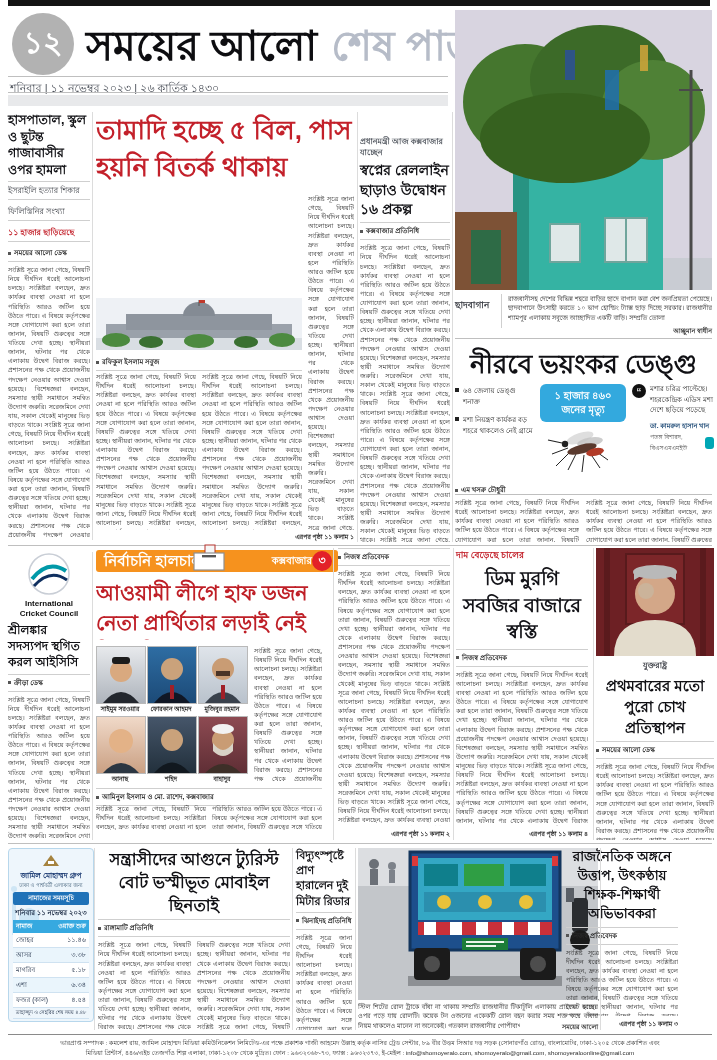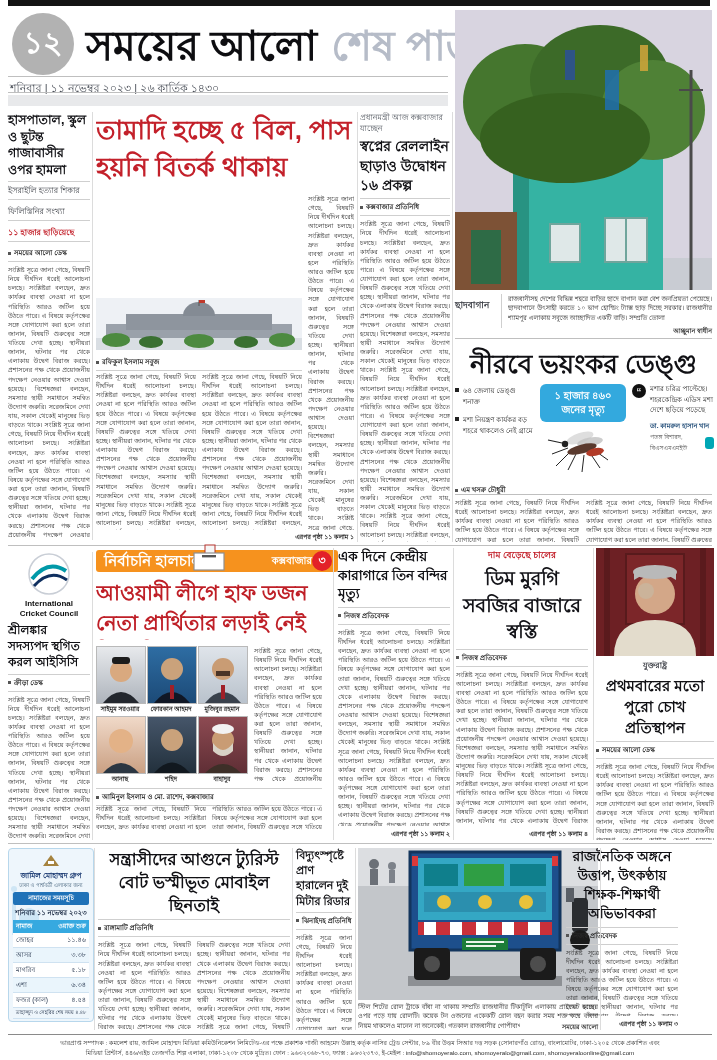--- a/index.html
+++ b/index.html
@@ -70,21 +70,21 @@
   <div class="abs bl" style="left:96px;top:354px;width:206px;border-top:none;">
     <span class="dot"></span>
     <span>রফিকুল ইসলাম সবুজ</span>
   </div>
   <div class="abs bt" style="left:96px;top:372px;width:100px;height:158px;">সংশ্লিষ্ট সূত্রে জানা গেছে, বিষয়টি নিয়ে দীর্ঘদিন ধরেই আলোচনা চলছে। সংশ্লিষ্টরা বলছেন, দ্রুত কার্যকর ব্যবস্থা নেওয়া না হলে পরিস্থিতি আরও জটিল হয়ে উঠতে পারে। এ বিষয়ে কর্তৃপক্ষের সঙ্গে যোগাযোগ করা হলে তারা জানান, বিষয়টি গুরুত্বের সঙ্গে খতিয়ে দেখা হচ্ছে। স্থানীয়রা জানান, ঘটনার পর থেকে এলাকায় উদ্বেগ বিরাজ করছে। প্রশাসনের পক্ষ থেকে প্রয়োজনীয় পদক্ষেপ নেওয়ার আশ্বাস দেওয়া হয়েছে। বিশেষজ্ঞরা বলছেন, সমস্যার স্থায়ী সমাধানে সমন্বিত উদ্যোগ জরুরি। সরেজমিনে দেখা যায়, সকাল থেকেই মানুষের ভিড় বাড়তে থাকে। সংশ্লিষ্ট সূত্রে জানা গেছে, বিষয়টি নিয়ে দীর্ঘদিন ধরেই আলোচনা চলছে। সংশ্লিষ্টরা বলছেন, দ্রুত কার্যকর ব্যবস্থা নেওয়া না হলে পরিস্থিতি আরও জটিল হয়ে উঠতে পারে। এ বিষয়ে কর্তৃপক্ষের সঙ্গে যোগাযোগ করা হলে তারা জানান, বিষয়টি গুরুত্বের সঙ্গে খতিয়ে দেখা হচ্ছে। স্থানীয়রা জানান, ঘটনার পর থেকে এলাকায় উদ্বেগ বিরাজ করছে। প্রশাসনের পক্ষ থেকে প্রয়োজনীয় পদক্ষেপ নেওয়ার আশ্বাস দেওয়া হয়েছে। বিশেষজ্ঞরা বলছেন, সমস্যার স্থায়ী সমাধানে সমন্বিত উদ্যোগ জরুরি। সরেজমিনে দেখা যায়, সকাল থেকেই মানুষের ভিড় বাড়তে থাকে। সংশ্লিষ্ট সূত্রে জানা গেছে, বিষয়টি নিয়ে দীর্ঘদিন ধরেই আলোচনা চলছে। সংশ্লিষ্টরা বলছেন, দ্রুত কার্যকর ব্যবস্থা নেওয়া না হলে পরিস্থিতি আরও জটিল হয়ে উঠতে পারে। এ বিষয়ে কর্তৃপক্ষের সঙ্গে যোগাযোগ করা হলে তারা জানান, বিষয়টি গুরুত্বের সঙ্গে খতিয়ে দেখা হচ্ছে। স্থানীয়রা জানান, ঘটনার পর থেকে এলাকায় উদ্বেগ বিরাজ করছে। প্রশাসনের পক্ষ থেকে প্রয়োজনীয় পদক্ষেপ নেওয়ার আশ্বাস দেওয়া হয়েছে।</div>
   <div class="abs bt" style="left:202px;top:372px;width:100px;height:158px;">সংশ্লিষ্ট সূত্রে জানা গেছে, বিষয়টি নিয়ে দীর্ঘদিন ধরেই আলোচনা চলছে। সংশ্লিষ্টরা বলছেন, দ্রুত কার্যকর ব্যবস্থা নেওয়া না হলে পরিস্থিতি আরও জটিল হয়ে উঠতে পারে। এ বিষয়ে কর্তৃপক্ষের সঙ্গে যোগাযোগ করা হলে তারা জানান, বিষয়টি গুরুত্বের সঙ্গে খতিয়ে দেখা হচ্ছে। স্থানীয়রা জানান, ঘটনার পর থেকে এলাকায় উদ্বেগ বিরাজ করছে। প্রশাসনের পক্ষ থেকে প্রয়োজনীয় পদক্ষেপ নেওয়ার আশ্বাস দেওয়া হয়েছে। বিশেষজ্ঞরা বলছেন, সমস্যার স্থায়ী সমাধানে সমন্বিত উদ্যোগ জরুরি। সরেজমিনে দেখা যায়, সকাল থেকেই মানুষের ভিড় বাড়তে থাকে। সংশ্লিষ্ট সূত্রে জানা গেছে, বিষয়টি নিয়ে দীর্ঘদিন ধরেই আলোচনা চলছে। সংশ্লিষ্টরা বলছেন, দ্রুত কার্যকর ব্যবস্থা নেওয়া না হলে পরিস্থিতি আরও জটিল হয়ে উঠতে পারে। এ বিষয়ে কর্তৃপক্ষের সঙ্গে যোগাযোগ করা হলে তারা জানান, বিষয়টি গুরুত্বের সঙ্গে খতিয়ে দেখা হচ্ছে। স্থানীয়রা জানান, ঘটনার পর থেকে এলাকায় উদ্বেগ বিরাজ করছে। প্রশাসনের পক্ষ থেকে প্রয়োজনীয় পদক্ষেপ নেওয়ার আশ্বাস দেওয়া হয়েছে। বিশেষজ্ঞরা বলছেন, সমস্যার স্থায়ী সমাধানে সমন্বিত উদ্যোগ জরুরি। সরেজমিনে দেখা যায়, সকাল থেকেই মানুষের ভিড় বাড়তে থাকে। সংশ্লিষ্ট সূত্রে জানা গেছে, বিষয়টি নিয়ে দীর্ঘদিন ধরেই আলোচনা চলছে। সংশ্লিষ্টরা বলছেন, দ্রুত কার্যকর ব্যবস্থা নেওয়া না হলে পরিস্থিতি আরও জটিল হয়ে উঠতে পারে। এ বিষয়ে কর্তৃপক্ষের সঙ্গে যোগাযোগ করা হলে তারা জানান, বিষয়টি গুরুত্বের সঙ্গে খতিয়ে দেখা হচ্ছে। স্থানীয়রা জানান, ঘটনার পর থেকে এলাকায় উদ্বেগ বিরাজ করছে। প্রশাসনের পক্ষ থেকে প্রয়োজনীয় পদক্ষেপ নেওয়ার আশ্বাস দেওয়া হয়েছে।</div>
   <div class="abs bt" style="left:308px;top:194px;width:46px;height:336px;">সংশ্লিষ্ট সূত্রে জানা গেছে, বিষয়টি নিয়ে দীর্ঘদিন ধরেই আলোচনা চলছে। সংশ্লিষ্টরা বলছেন, দ্রুত কার্যকর ব্যবস্থা নেওয়া না হলে পরিস্থিতি আরও জটিল হয়ে উঠতে পারে। এ বিষয়ে কর্তৃপক্ষের সঙ্গে যোগাযোগ করা হলে তারা জানান, বিষয়টি গুরুত্বের সঙ্গে খতিয়ে দেখা হচ্ছে। স্থানীয়রা জানান, ঘটনার পর থেকে এলাকায় উদ্বেগ বিরাজ করছে। প্রশাসনের পক্ষ থেকে প্রয়োজনীয় পদক্ষেপ নেওয়ার আশ্বাস দেওয়া হয়েছে। বিশেষজ্ঞরা বলছেন, সমস্যার স্থায়ী সমাধানে সমন্বিত উদ্যোগ জরুরি। সরেজমিনে দেখা যায়, সকাল থেকেই মানুষের ভিড় বাড়তে থাকে। সংশ্লিষ্ট সূত্রে জানা গেছে, বিষয়টি নিয়ে দীর্ঘদিন ধরেই আলোচনা চলছে। সংশ্লিষ্টরা বলছেন, দ্রুত কার্যকর ব্যবস্থা নেওয়া না হলে পরিস্থিতি আরও জটিল হয়ে উঠতে পারে। এ বিষয়ে কর্তৃপক্ষের সঙ্গে যোগাযোগ করা হলে তারা জানান, বিষয়টি গুরুত্বের সঙ্গে খতিয়ে দেখা হচ্ছে। স্থানীয়রা জানান, ঘটনার পর থেকে এলাকায় উদ্বেগ বিরাজ করছে। প্রশাসনের পক্ষ থেকে প্রয়োজনীয় পদক্ষেপ নেওয়ার আশ্বাস দেওয়া হয়েছে। বিশেষজ্ঞরা বলছেন, সমস্যার স্থায়ী সমাধানে সমন্বিত উদ্যোগ জরুরি। সরেজমিনে দেখা যায়, সকাল থেকেই মানুষের ভিড় বাড়তে থাকে। সংশ্লিষ্ট সূত্রে জানা গেছে, বিষয়টি নিয়ে দীর্ঘদিন ধরেই আলোচনা চলছে। সংশ্লিষ্টরা বলছেন, দ্রুত কার্যকর ব্যবস্থা নেওয়া না হলে পরিস্থিতি আরও জটিল হয়ে উঠতে পারে। এ বিষয়ে কর্তৃপক্ষের সঙ্গে যোগাযোগ করা হলে তারা জানান, বিষয়টি গুরুত্বের সঙ্গে খতিয়ে দেখা হচ্ছে। স্থানীয়রা জানান, ঘটনার পর থেকে এলাকায় উদ্বেগ বিরাজ করছে। প্রশাসনের পক্ষ থেকে প্রয়োজনীয় পদক্ষেপ নেওয়ার আশ্বাস দেওয়া হয়েছে।</div>
   <div class="abs cont" style="left:202px;top:532px;width:152px;">এরপর পৃষ্ঠা ১১ কলাম ১</div>
 
   <div class="abs flexcol" style="left:360px;top:112px;width:90px;height:430px;">
-    <div style="font-size:8px;font-weight:normal;color:#565b63;line-height:1.4;">প্রধানমন্ত্রী আজ কক্সবাজার যাচ্ছেন</div>
+    <div style="font-size:8px;font-weight:bold;color:#565b63;line-height:1.4;margin-top:24px;">প্রধানমন্ত্রী আজ কক্সবাজার যাচ্ছেন</div>
     <div style="font-size:14px;line-height:1.38;font-weight:800;color:#101014;">স্বপ্নের রেললাইন ছাড়াও উদ্বোধন ১৬ প্রকল্প</div>
     <div class="bl">
       <span class="dot"></span>
       <span>কক্সবাজার প্রতিনিধি</span>
     </div>
     <div class="bt" style="flex:1;">সংশ্লিষ্ট সূত্রে জানা গেছে, বিষয়টি নিয়ে দীর্ঘদিন ধরেই আলোচনা চলছে। সংশ্লিষ্টরা বলছেন, দ্রুত কার্যকর ব্যবস্থা নেওয়া না হলে পরিস্থিতি আরও জটিল হয়ে উঠতে পারে। এ বিষয়ে কর্তৃপক্ষের সঙ্গে যোগাযোগ করা হলে তারা জানান, বিষয়টি গুরুত্বের সঙ্গে খতিয়ে দেখা হচ্ছে। স্থানীয়রা জানান, ঘটনার পর থেকে এলাকায় উদ্বেগ বিরাজ করছে। প্রশাসনের পক্ষ থেকে প্রয়োজনীয় পদক্ষেপ নেওয়ার আশ্বাস দেওয়া হয়েছে। বিশেষজ্ঞরা বলছেন, সমস্যার স্থায়ী সমাধানে সমন্বিত উদ্যোগ জরুরি। সরেজমিনে দেখা যায়, সকাল থেকেই মানুষের ভিড় বাড়তে থাকে। সংশ্লিষ্ট সূত্রে জানা গেছে, বিষয়টি নিয়ে দীর্ঘদিন ধরেই আলোচনা চলছে। সংশ্লিষ্টরা বলছেন, দ্রুত কার্যকর ব্যবস্থা নেওয়া না হলে পরিস্থিতি আরও জটিল হয়ে উঠতে পারে। এ বিষয়ে কর্তৃপক্ষের সঙ্গে যোগাযোগ করা হলে তারা জানান, বিষয়টি গুরুত্বের সঙ্গে খতিয়ে দেখা হচ্ছে। স্থানীয়রা জানান, ঘটনার পর থেকে এলাকায় উদ্বেগ বিরাজ করছে। প্রশাসনের পক্ষ থেকে প্রয়োজনীয় পদক্ষেপ নেওয়ার আশ্বাস দেওয়া হয়েছে। বিশেষজ্ঞরা বলছেন, সমস্যার স্থায়ী সমাধানে সমন্বিত উদ্যোগ জরুরি। সরেজমিনে দেখা যায়, সকাল থেকেই মানুষের ভিড় বাড়তে থাকে। সংশ্লিষ্ট সূত্রে জানা গেছে, বিষয়টি নিয়ে দীর্ঘদিন ধরেই আলোচনা চলছে। সংশ্লিষ্টরা বলছেন, দ্রুত কার্যকর ব্যবস্থা নেওয়া না হলে পরিস্থিতি আরও জটিল হয়ে উঠতে পারে। এ বিষয়ে কর্তৃপক্ষের সঙ্গে যোগাযোগ করা হলে তারা জানান, বিষয়টি গুরুত্বের সঙ্গে খতিয়ে দেখা হচ্ছে। স্থানীয়রা জানান, ঘটনার পর থেকে এলাকায় উদ্বেগ বিরাজ করছে। প্রশাসনের পক্ষ থেকে প্রয়োজনীয় পদক্ষেপ নেওয়ার আশ্বাস দেওয়া হয়েছে।</div>
   </div>
 
   <div class="abs" style="left:455px;top:10px;width:257px;height:280px;overflow:hidden;">
     <svg width="257" height="280" viewBox="0 0 257 280">
@@ -256,31 +256,30 @@
     </div>
   </div>
   <div class="abs bt" style="left:254px;top:646px;width:68px;height:136px;">সংশ্লিষ্ট সূত্রে জানা গেছে, বিষয়টি নিয়ে দীর্ঘদিন ধরেই আলোচনা চলছে। সংশ্লিষ্টরা বলছেন, দ্রুত কার্যকর ব্যবস্থা নেওয়া না হলে পরিস্থিতি আরও জটিল হয়ে উঠতে পারে। এ বিষয়ে কর্তৃপক্ষের সঙ্গে যোগাযোগ করা হলে তারা জানান, বিষয়টি গুরুত্বের সঙ্গে খতিয়ে দেখা হচ্ছে। স্থানীয়রা জানান, ঘটনার পর থেকে এলাকায় উদ্বেগ বিরাজ করছে। প্রশাসনের পক্ষ থেকে প্রয়োজনীয় পদক্ষেপ নেওয়ার আশ্বাস দেওয়া হয়েছে। বিশেষজ্ঞরা বলছেন, সমস্যার স্থায়ী সমাধানে সমন্বিত উদ্যোগ জরুরি। সরেজমিনে দেখা যায়, সকাল থেকেই মানুষের ভিড় বাড়তে থাকে। সংশ্লিষ্ট সূত্রে জানা গেছে, বিষয়টি নিয়ে দীর্ঘদিন ধরেই আলোচনা চলছে। সংশ্লিষ্টরা বলছেন, দ্রুত কার্যকর ব্যবস্থা নেওয়া না হলে পরিস্থিতি আরও জটিল হয়ে উঠতে পারে। এ বিষয়ে কর্তৃপক্ষের সঙ্গে যোগাযোগ করা হলে তারা জানান, বিষয়টি গুরুত্বের সঙ্গে খতিয়ে দেখা হচ্ছে। স্থানীয়রা জানান, ঘটনার পর থেকে এলাকায় উদ্বেগ বিরাজ করছে। প্রশাসনের পক্ষ থেকে প্রয়োজনীয় পদক্ষেপ নেওয়ার আশ্বাস দেওয়া হয়েছে। বিশেষজ্ঞরা বলছেন, সমস্যার স্থায়ী সমাধানে সমন্বিত উদ্যোগ জরুরি। সরেজমিনে দেখা যায়, সকাল থেকেই মানুষের ভিড় বাড়তে থাকে। সংশ্লিষ্ট সূত্রে জানা গেছে, বিষয়টি নিয়ে দীর্ঘদিন ধরেই আলোচনা চলছে। সংশ্লিষ্টরা বলছেন, দ্রুত কার্যকর ব্যবস্থা নেওয়া না হলে পরিস্থিতি আরও জটিল হয়ে উঠতে পারে। এ বিষয়ে কর্তৃপক্ষের সঙ্গে যোগাযোগ করা হলে তারা জানান, বিষয়টি গুরুত্বের সঙ্গে খতিয়ে দেখা হচ্ছে। স্থানীয়রা জানান, ঘটনার পর থেকে এলাকায় উদ্বেগ বিরাজ করছে। প্রশাসনের পক্ষ থেকে প্রয়োজনীয় পদক্ষেপ নেওয়ার আশ্বাস দেওয়া হয়েছে।</div>
   <div class="abs bl" style="left:96px;top:788px;width:226px;">
     <span class="dot"></span>
     <span>আমিনুল ইসলাম ও মো. রাশেদ, কক্সবাজার</span>
   </div>
   <div class="abs bt" style="left:96px;top:804px;width:226px;height:34px;column-count:2;column-gap:6px;">সংশ্লিষ্ট সূত্রে জানা গেছে, বিষয়টি নিয়ে দীর্ঘদিন ধরেই আলোচনা চলছে। সংশ্লিষ্টরা বলছেন, দ্রুত কার্যকর ব্যবস্থা নেওয়া না হলে পরিস্থিতি আরও জটিল হয়ে উঠতে পারে। এ বিষয়ে কর্তৃপক্ষের সঙ্গে যোগাযোগ করা হলে তারা জানান, বিষয়টি গুরুত্বের সঙ্গে খতিয়ে দেখা হচ্ছে। স্থানীয়রা জানান, ঘটনার পর থেকে এলাকায় উদ্বেগ বিরাজ করছে। প্রশাসনের পক্ষ থেকে প্রয়োজনীয় পদক্ষেপ নেওয়ার আশ্বাস দেওয়া হয়েছে। বিশেষজ্ঞরা বলছেন, সমস্যার স্থায়ী সমাধানে সমন্বিত উদ্যোগ জরুরি। সরেজমিনে দেখা যায়, সকাল থেকেই মানুষের ভিড় বাড়তে থাকে। সংশ্লিষ্ট সূত্রে জানা গেছে, বিষয়টি নিয়ে দীর্ঘদিন ধরেই আলোচনা চলছে। সংশ্লিষ্টরা বলছেন, দ্রুত কার্যকর ব্যবস্থা নেওয়া না হলে পরিস্থিতি আরও জটিল হয়ে উঠতে পারে। এ বিষয়ে কর্তৃপক্ষের সঙ্গে যোগাযোগ করা হলে তারা জানান, বিষয়টি গুরুত্বের সঙ্গে খতিয়ে দেখা হচ্ছে। স্থানীয়রা জানান, ঘটনার পর থেকে এলাকায় উদ্বেগ বিরাজ করছে। প্রশাসনের পক্ষ থেকে প্রয়োজনীয় পদক্ষেপ নেওয়ার আশ্বাস দেওয়া হয়েছে। বিশেষজ্ঞরা বলছেন, সমস্যার স্থায়ী সমাধানে সমন্বিত উদ্যোগ জরুরি। সরেজমিনে দেখা যায়, সকাল থেকেই মানুষের ভিড় বাড়তে থাকে। সংশ্লিষ্ট সূত্রে জানা গেছে, বিষয়টি নিয়ে দীর্ঘদিন ধরেই আলোচনা চলছে। সংশ্লিষ্টরা বলছেন, দ্রুত কার্যকর ব্যবস্থা নেওয়া না হলে পরিস্থিতি আরও জটিল হয়ে উঠতে পারে। এ বিষয়ে কর্তৃপক্ষের সঙ্গে যোগাযোগ করা হলে তারা জানান, বিষয়টি গুরুত্বের সঙ্গে খতিয়ে দেখা হচ্ছে। স্থানীয়রা জানান, ঘটনার পর থেকে এলাকায় উদ্বেগ বিরাজ করছে। প্রশাসনের পক্ষ থেকে প্রয়োজনীয় পদক্ষেপ নেওয়ার আশ্বাস দেওয়া হয়েছে।</div>
 
   <div class="abs flexcol" style="left:338px;top:548px;width:112px;height:292px;">
-    <div style="font-size:13.5px;line-height:1.38;font-weight:800;color:#101014;">এক দিনে কেন্দ্রীয় কারাগারে তিন বন্দির মৃত্যু</div>
     <div class="bl">
       <span class="dot"></span>
       <span>নিজস্ব প্রতিবেদক</span>
     </div>
     <div class="bt" style="flex:1;">সংশ্লিষ্ট সূত্রে জানা গেছে, বিষয়টি নিয়ে দীর্ঘদিন ধরেই আলোচনা চলছে। সংশ্লিষ্টরা বলছেন, দ্রুত কার্যকর ব্যবস্থা নেওয়া না হলে পরিস্থিতি আরও জটিল হয়ে উঠতে পারে। এ বিষয়ে কর্তৃপক্ষের সঙ্গে যোগাযোগ করা হলে তারা জানান, বিষয়টি গুরুত্বের সঙ্গে খতিয়ে দেখা হচ্ছে। স্থানীয়রা জানান, ঘটনার পর থেকে এলাকায় উদ্বেগ বিরাজ করছে। প্রশাসনের পক্ষ থেকে প্রয়োজনীয় পদক্ষেপ নেওয়ার আশ্বাস দেওয়া হয়েছে। বিশেষজ্ঞরা বলছেন, সমস্যার স্থায়ী সমাধানে সমন্বিত উদ্যোগ জরুরি। সরেজমিনে দেখা যায়, সকাল থেকেই মানুষের ভিড় বাড়তে থাকে। সংশ্লিষ্ট সূত্রে জানা গেছে, বিষয়টি নিয়ে দীর্ঘদিন ধরেই আলোচনা চলছে। সংশ্লিষ্টরা বলছেন, দ্রুত কার্যকর ব্যবস্থা নেওয়া না হলে পরিস্থিতি আরও জটিল হয়ে উঠতে পারে। এ বিষয়ে কর্তৃপক্ষের সঙ্গে যোগাযোগ করা হলে তারা জানান, বিষয়টি গুরুত্বের সঙ্গে খতিয়ে দেখা হচ্ছে। স্থানীয়রা জানান, ঘটনার পর থেকে এলাকায় উদ্বেগ বিরাজ করছে। প্রশাসনের পক্ষ থেকে প্রয়োজনীয় পদক্ষেপ নেওয়ার আশ্বাস দেওয়া হয়েছে। বিশেষজ্ঞরা বলছেন, সমস্যার স্থায়ী সমাধানে সমন্বিত উদ্যোগ জরুরি। সরেজমিনে দেখা যায়, সকাল থেকেই মানুষের ভিড় বাড়তে থাকে। সংশ্লিষ্ট সূত্রে জানা গেছে, বিষয়টি নিয়ে দীর্ঘদিন ধরেই আলোচনা চলছে। সংশ্লিষ্টরা বলছেন, দ্রুত কার্যকর ব্যবস্থা নেওয়া না হলে পরিস্থিতি আরও জটিল হয়ে উঠতে পারে। এ বিষয়ে কর্তৃপক্ষের সঙ্গে যোগাযোগ করা হলে তারা জানান, বিষয়টি গুরুত্বের সঙ্গে খতিয়ে দেখা হচ্ছে। স্থানীয়রা জানান, ঘটনার পর থেকে এলাকায় উদ্বেগ বিরাজ করছে। প্রশাসনের পক্ষ থেকে প্রয়োজনীয় পদক্ষেপ নেওয়ার আশ্বাস দেওয়া হয়েছে।</div>
     <div class="cont">এরপর পৃষ্ঠা ১১ কলাম ২</div>
   </div>
 
   <div class="abs flexcol" style="left:456px;top:548px;width:132px;height:292px;">
-    <div style="text-align:center;font-size:9px;font-weight:800;color:#c3202a;">দাম বেড়েছে চালের</div>
+    <div style="text-align:left;font-size:9px;font-weight:800;color:#c3202a;">দাম বেড়েছে চালের</div>
     <div style="text-align:center;font-size:19px;line-height:1.4;font-weight:800;color:#131318;">ডিম মুরগি সবজির বাজারে স্বস্তি</div>
     <div class="bl">
       <span class="dot"></span>
       <span>নিজস্ব প্রতিবেদক</span>
     </div>
     <div class="bt" style="flex:1;">সংশ্লিষ্ট সূত্রে জানা গেছে, বিষয়টি নিয়ে দীর্ঘদিন ধরেই আলোচনা চলছে। সংশ্লিষ্টরা বলছেন, দ্রুত কার্যকর ব্যবস্থা নেওয়া না হলে পরিস্থিতি আরও জটিল হয়ে উঠতে পারে। এ বিষয়ে কর্তৃপক্ষের সঙ্গে যোগাযোগ করা হলে তারা জানান, বিষয়টি গুরুত্বের সঙ্গে খতিয়ে দেখা হচ্ছে। স্থানীয়রা জানান, ঘটনার পর থেকে এলাকায় উদ্বেগ বিরাজ করছে। প্রশাসনের পক্ষ থেকে প্রয়োজনীয় পদক্ষেপ নেওয়ার আশ্বাস দেওয়া হয়েছে। বিশেষজ্ঞরা বলছেন, সমস্যার স্থায়ী সমাধানে সমন্বিত উদ্যোগ জরুরি। সরেজমিনে দেখা যায়, সকাল থেকেই মানুষের ভিড় বাড়তে থাকে। সংশ্লিষ্ট সূত্রে জানা গেছে, বিষয়টি নিয়ে দীর্ঘদিন ধরেই আলোচনা চলছে। সংশ্লিষ্টরা বলছেন, দ্রুত কার্যকর ব্যবস্থা নেওয়া না হলে পরিস্থিতি আরও জটিল হয়ে উঠতে পারে। এ বিষয়ে কর্তৃপক্ষের সঙ্গে যোগাযোগ করা হলে তারা জানান, বিষয়টি গুরুত্বের সঙ্গে খতিয়ে দেখা হচ্ছে। স্থানীয়রা জানান, ঘটনার পর থেকে এলাকায় উদ্বেগ বিরাজ করছে। প্রশাসনের পক্ষ থেকে প্রয়োজনীয় পদক্ষেপ নেওয়ার আশ্বাস দেওয়া হয়েছে। বিশেষজ্ঞরা বলছেন, সমস্যার স্থায়ী সমাধানে সমন্বিত উদ্যোগ জরুরি। সরেজমিনে দেখা যায়, সকাল থেকেই মানুষের ভিড় বাড়তে থাকে। সংশ্লিষ্ট সূত্রে জানা গেছে, বিষয়টি নিয়ে দীর্ঘদিন ধরেই আলোচনা চলছে। সংশ্লিষ্টরা বলছেন, দ্রুত কার্যকর ব্যবস্থা নেওয়া না হলে পরিস্থিতি আরও জটিল হয়ে উঠতে পারে। এ বিষয়ে কর্তৃপক্ষের সঙ্গে যোগাযোগ করা হলে তারা জানান, বিষয়টি গুরুত্বের সঙ্গে খতিয়ে দেখা হচ্ছে। স্থানীয়রা জানান, ঘটনার পর থেকে এলাকায় উদ্বেগ বিরাজ করছে। প্রশাসনের পক্ষ থেকে প্রয়োজনীয় পদক্ষেপ নেওয়ার আশ্বাস দেওয়া হয়েছে।</div>
     <div class="cont">এরপর পৃষ্ঠা ১১ কলাম ৪</div>
   </div>
 
   <div class="abs flexcol" style="left:596px;top:548px;width:118px;height:292px;">

